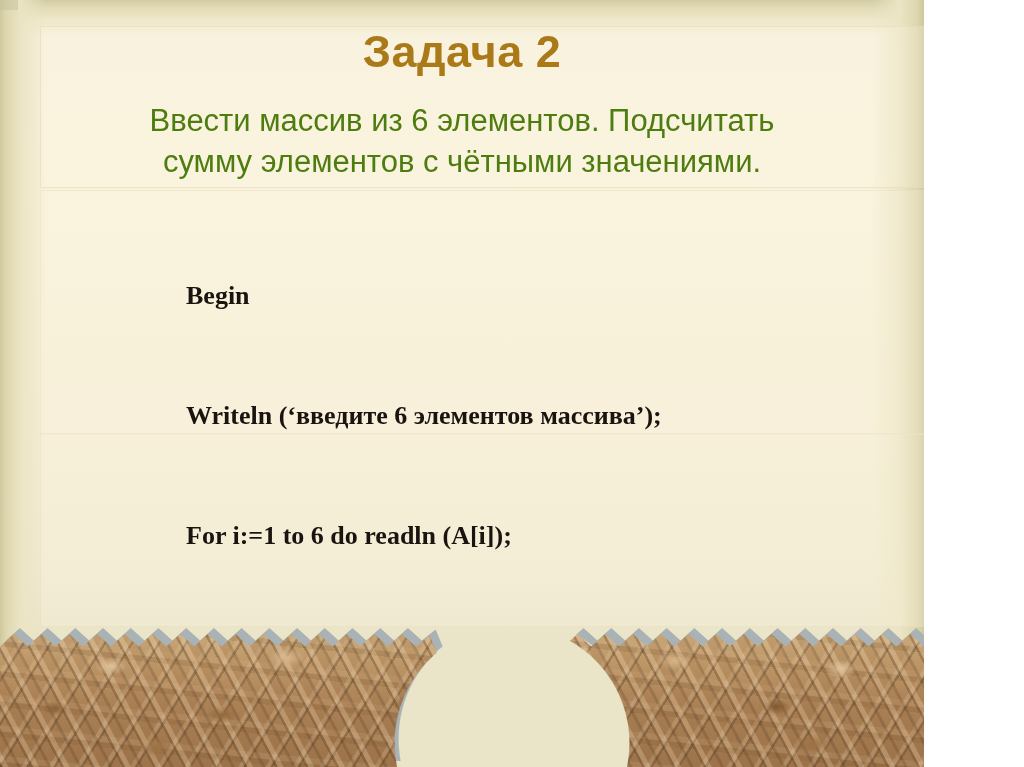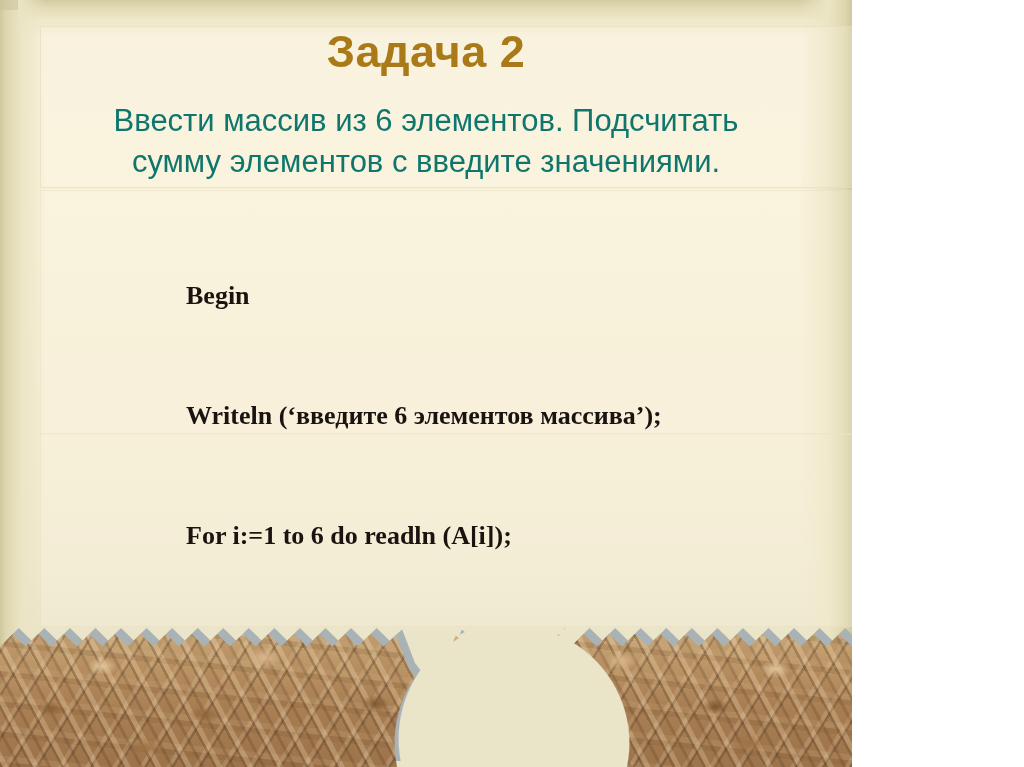--- a/index.html
+++ b/index.html
@@ -3,21 +3,21 @@
 <meta charset="utf-8">
 <style>
   html, body {
     margin: 0;
     padding: 0;
     background: #ffffff;
   }
 
   #slide {
     position: relative;
-    width: 852px;
+    width: 924px;
     height: 767px;
     overflow: hidden;
     background: #f6eed8;
     font-family: "Liberation Sans", sans-serif;
   }
 
   
   .bg-base {
     position: absolute;
     inset: 0;
@@ -75,21 +75,21 @@
     line-height: 1.05;
   }
 
   
   .subtitle {
     position: absolute;
     left: 50px; right: 50px;
     top: 100px;
     text-align: center;
     font-size: 31px;
-    color: #0f766e;
+    color: #4d7c0f;
     line-height: 1.33;
   }
   .subtitle .ln { display: block; white-space: nowrap; }
 
   
   .code {
     position: absolute;
     left: 186px;
     top: 196px;
     font-family: "Liberation Serif", "DejaVu Serif", serif;
@@ -207,21 +207,21 @@
   <div class="bg-topleft-nick"></div>
 
   <div class="panel-hint a"></div>
   <div class="panel-hint b"></div>
   <div class="panel-hint c"></div>
 
   <div class="title">Задача 2</div>
 
   <div class="subtitle">
     <span class="ln">Ввести массив из 6 элементов. Подсчитать</span>
-    <span class="ln">сумму элементов с введите значениями.</span>
+    <span class="ln">сумму элементов с чётными значениями.</span>
   </div>
 
   <div class="code">
     <span class="ln">Begin</span>
     <span class="ln">Writeln (‘введите 6 элементов массива’);</span>
     <span class="ln">For i:=1 to 6 do readln (A[i]);</span>
     
     
     
     

